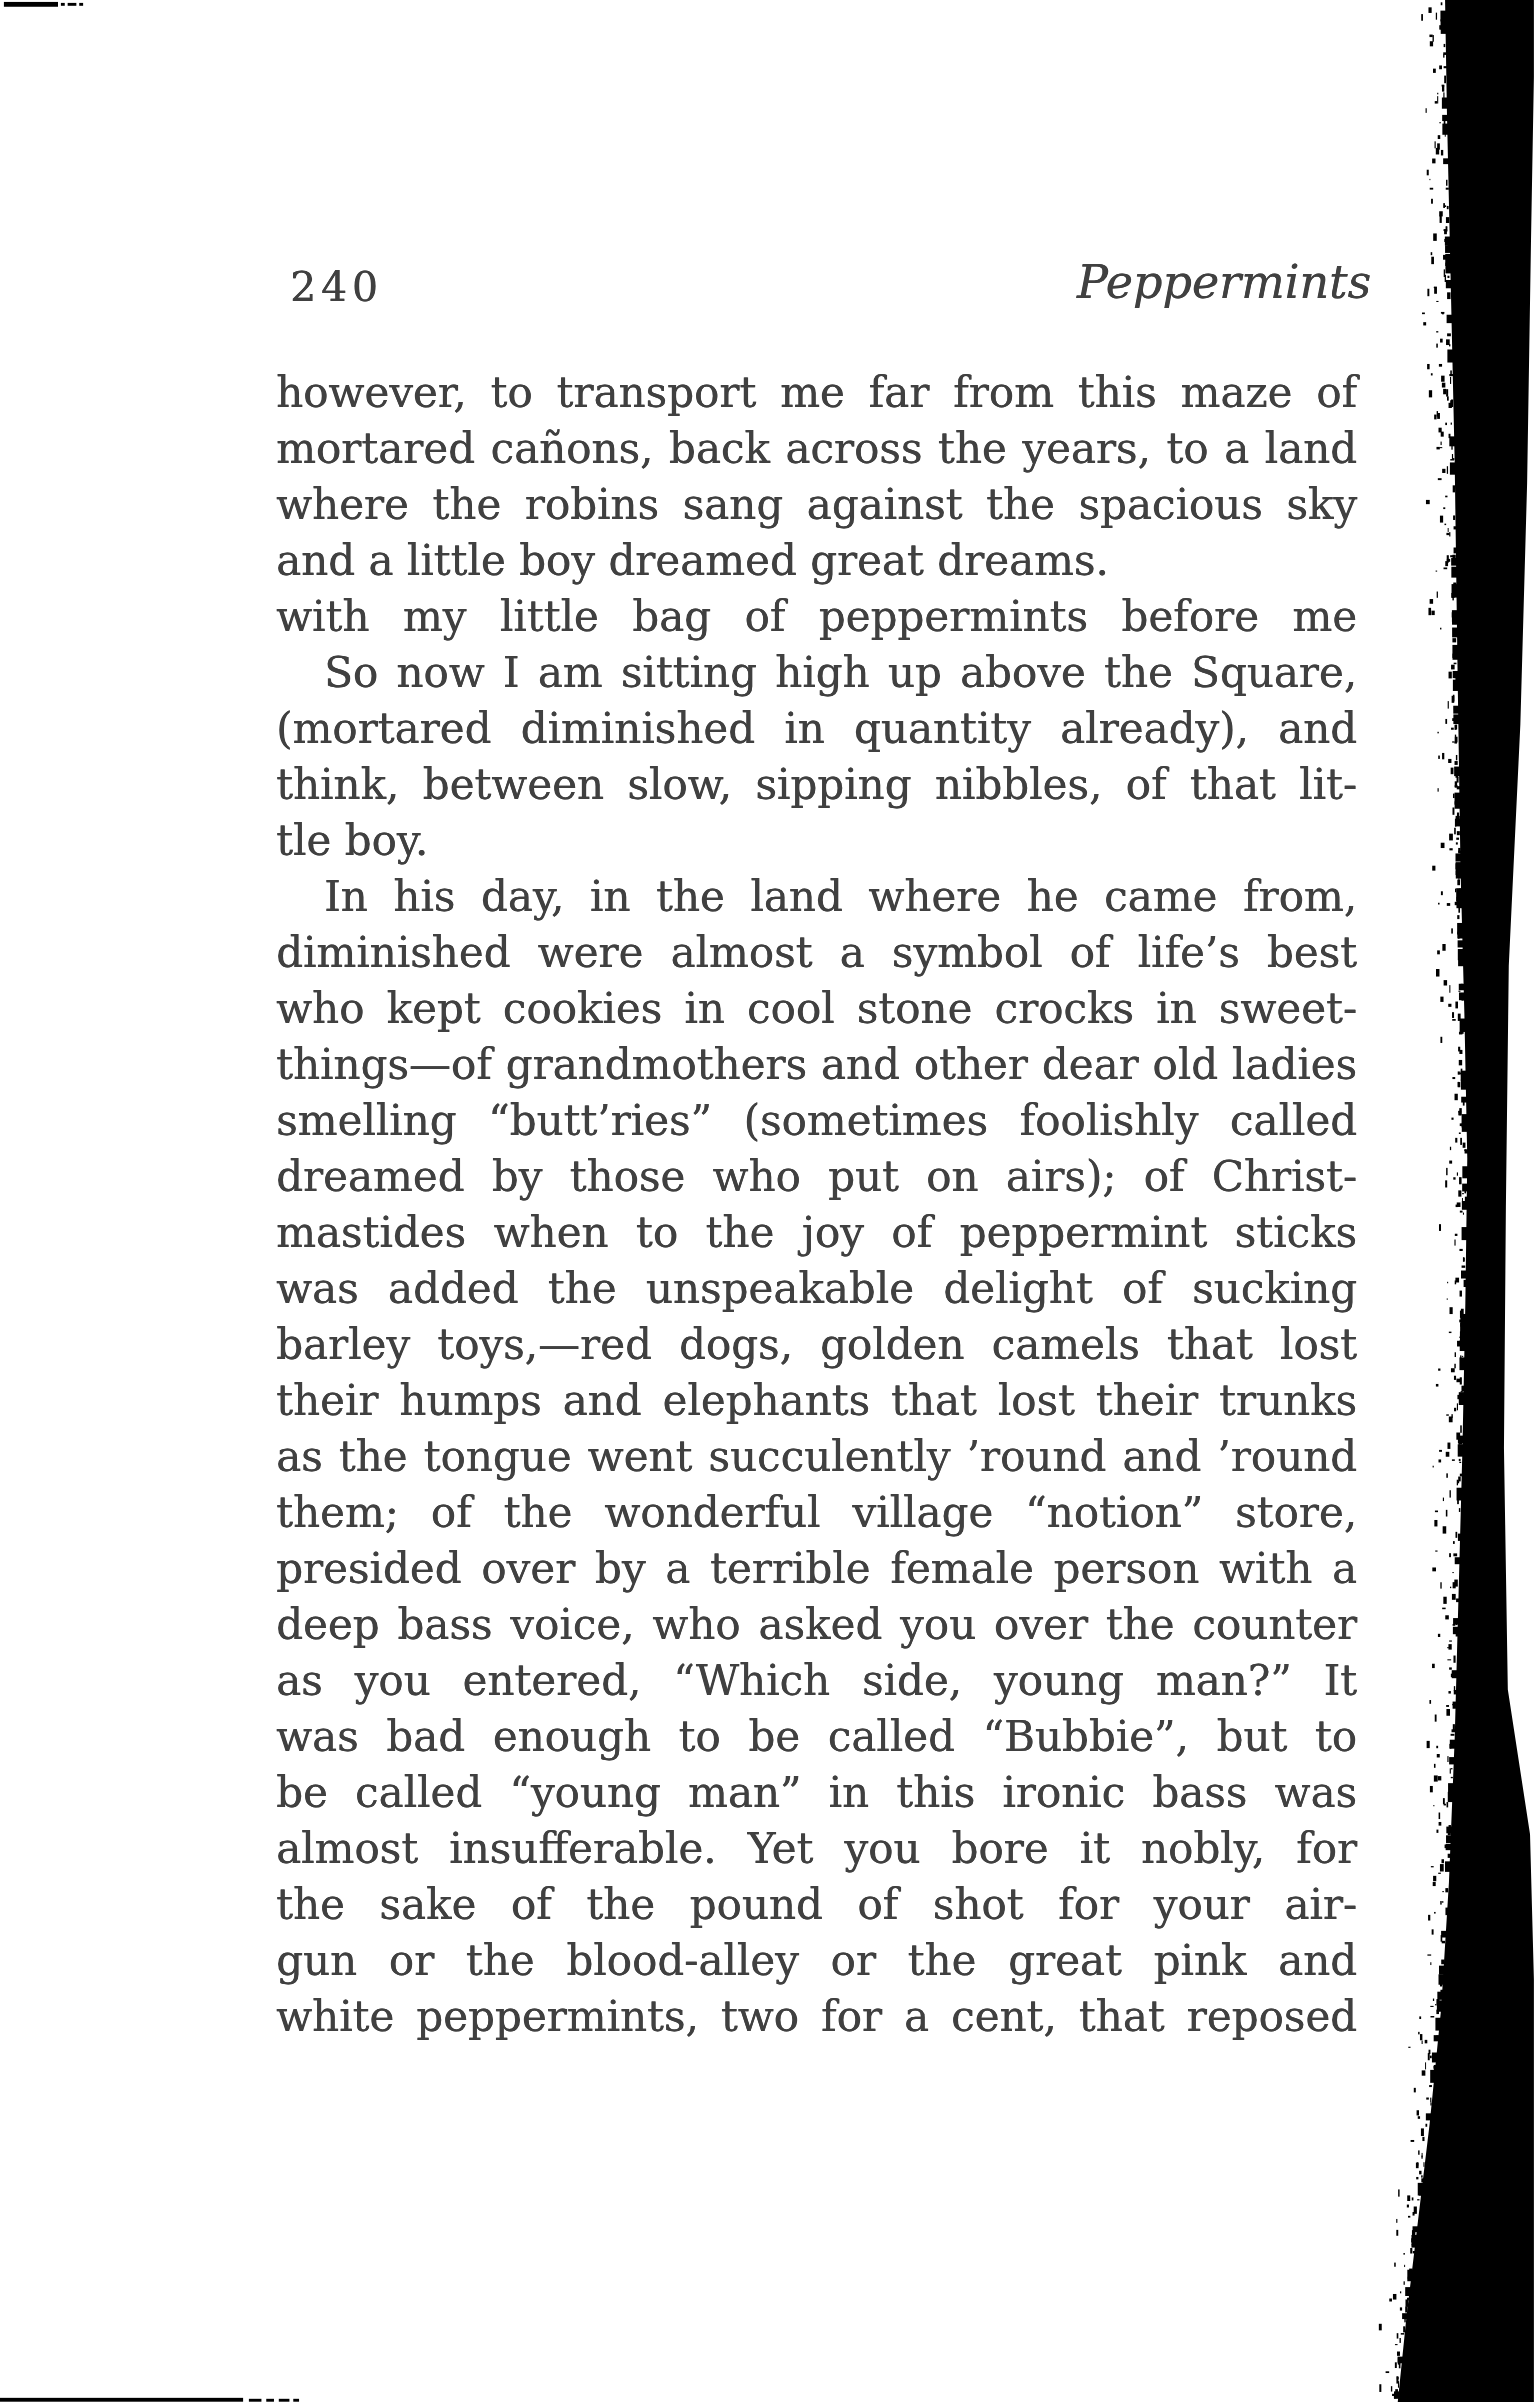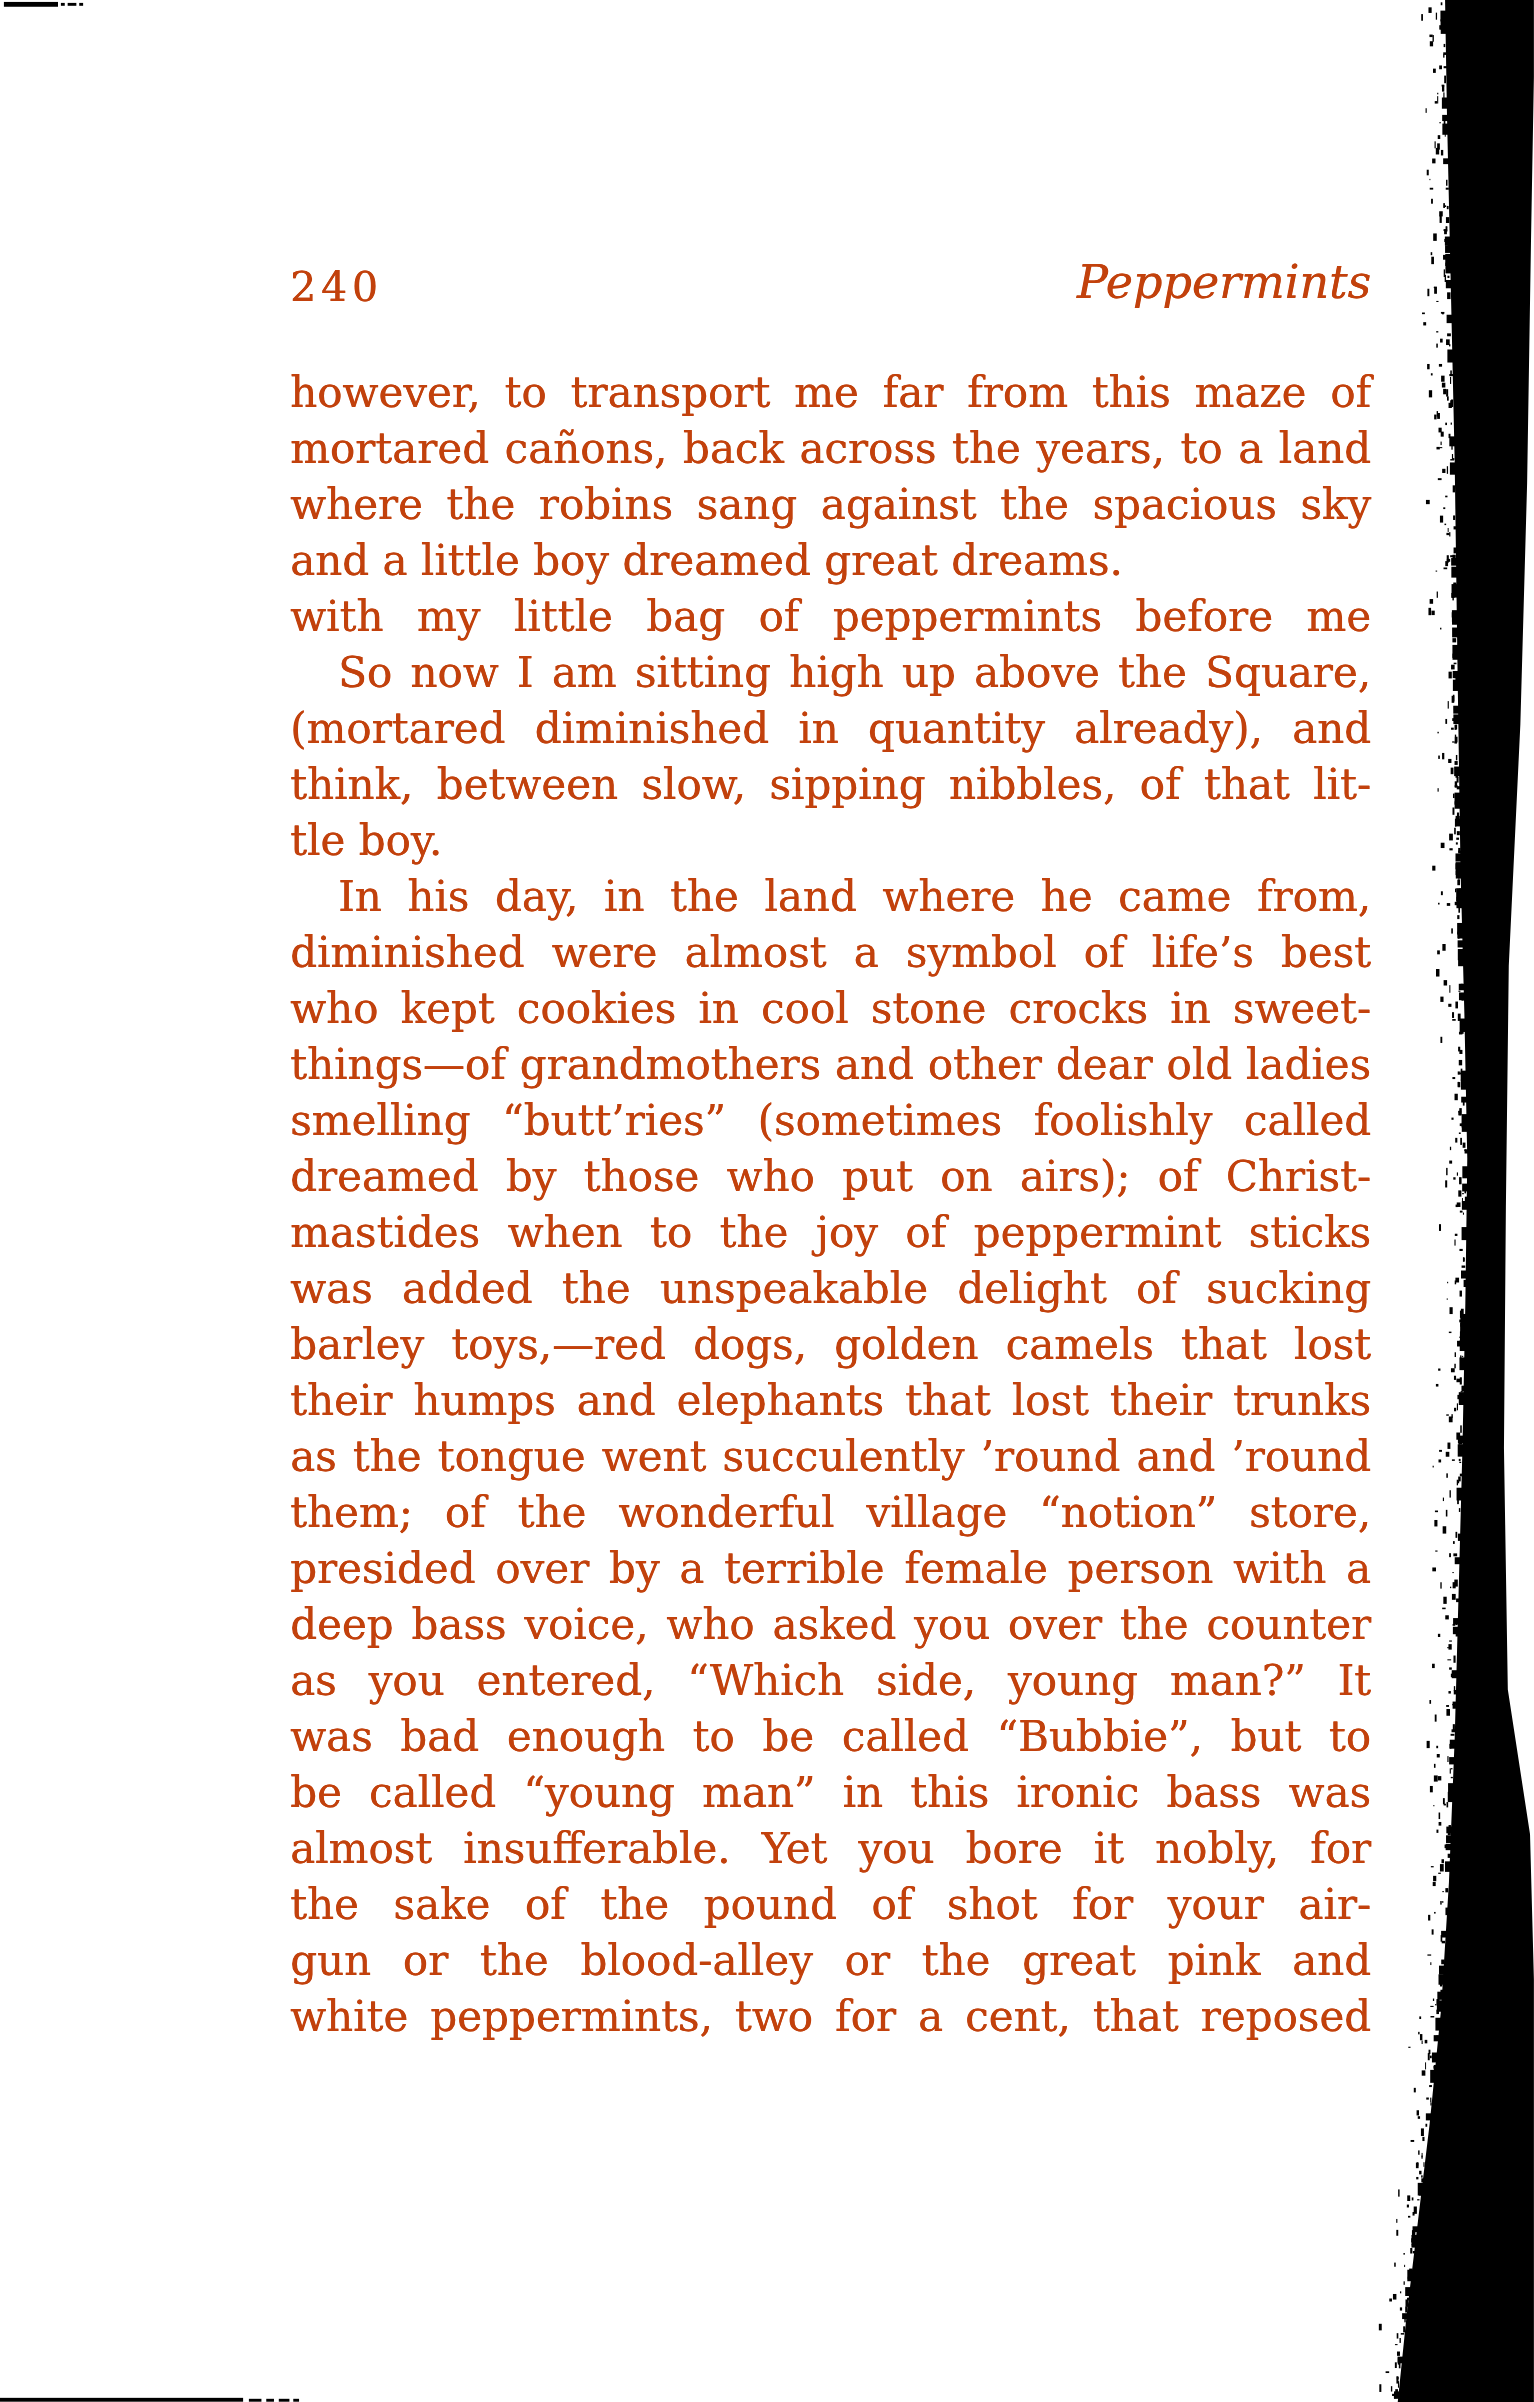--- a/index.html
+++ b/index.html
@@ -1,37 +1,37 @@
 <!DOCTYPE html>
 <html><head>
 <meta charset="utf-8">
 <style>
   html,body{margin:0;padding:0;background:#777;}
   .page{
     position:relative;
     width:1534px;height:2402px;
     background:#ffffff;
-    color:#c2410c;
+    color:#404040;
     font-family:"DejaVu Serif", serif;
     overflow:hidden;
     margin:0 auto;
   }
   .header{position:absolute;left:290px;top:255px;width:1081px;height:62px;}
   .pagenum{
     position:absolute;left:0;top:7.7px;
     font-size:41px;letter-spacing:4.8px;
     text-shadow:0.4px 0 0 currentColor;
   }
   .running-title{
     position:absolute;left:0;right:0;top:0;
     text-align:right;font-style:italic;font-size:46px;
     text-shadow:0.4px 0 0 currentColor;
   }
   .body-text{
-    position:absolute;left:290px;top:365px;width:1081px;
+    position:absolute;left:276px;top:365px;width:1081px;
   }
   .line{
     height:56px;line-height:56px;font-size:42px;
     text-align:justify;text-align-last:justify;
     text-shadow:0.4px 0 0 currentColor;
     white-space:normal;
   }
   .line.plain{text-align:center;text-align-last:left;}
   .line.indent{text-indent:48px;}
   .artifact{position:absolute;}

